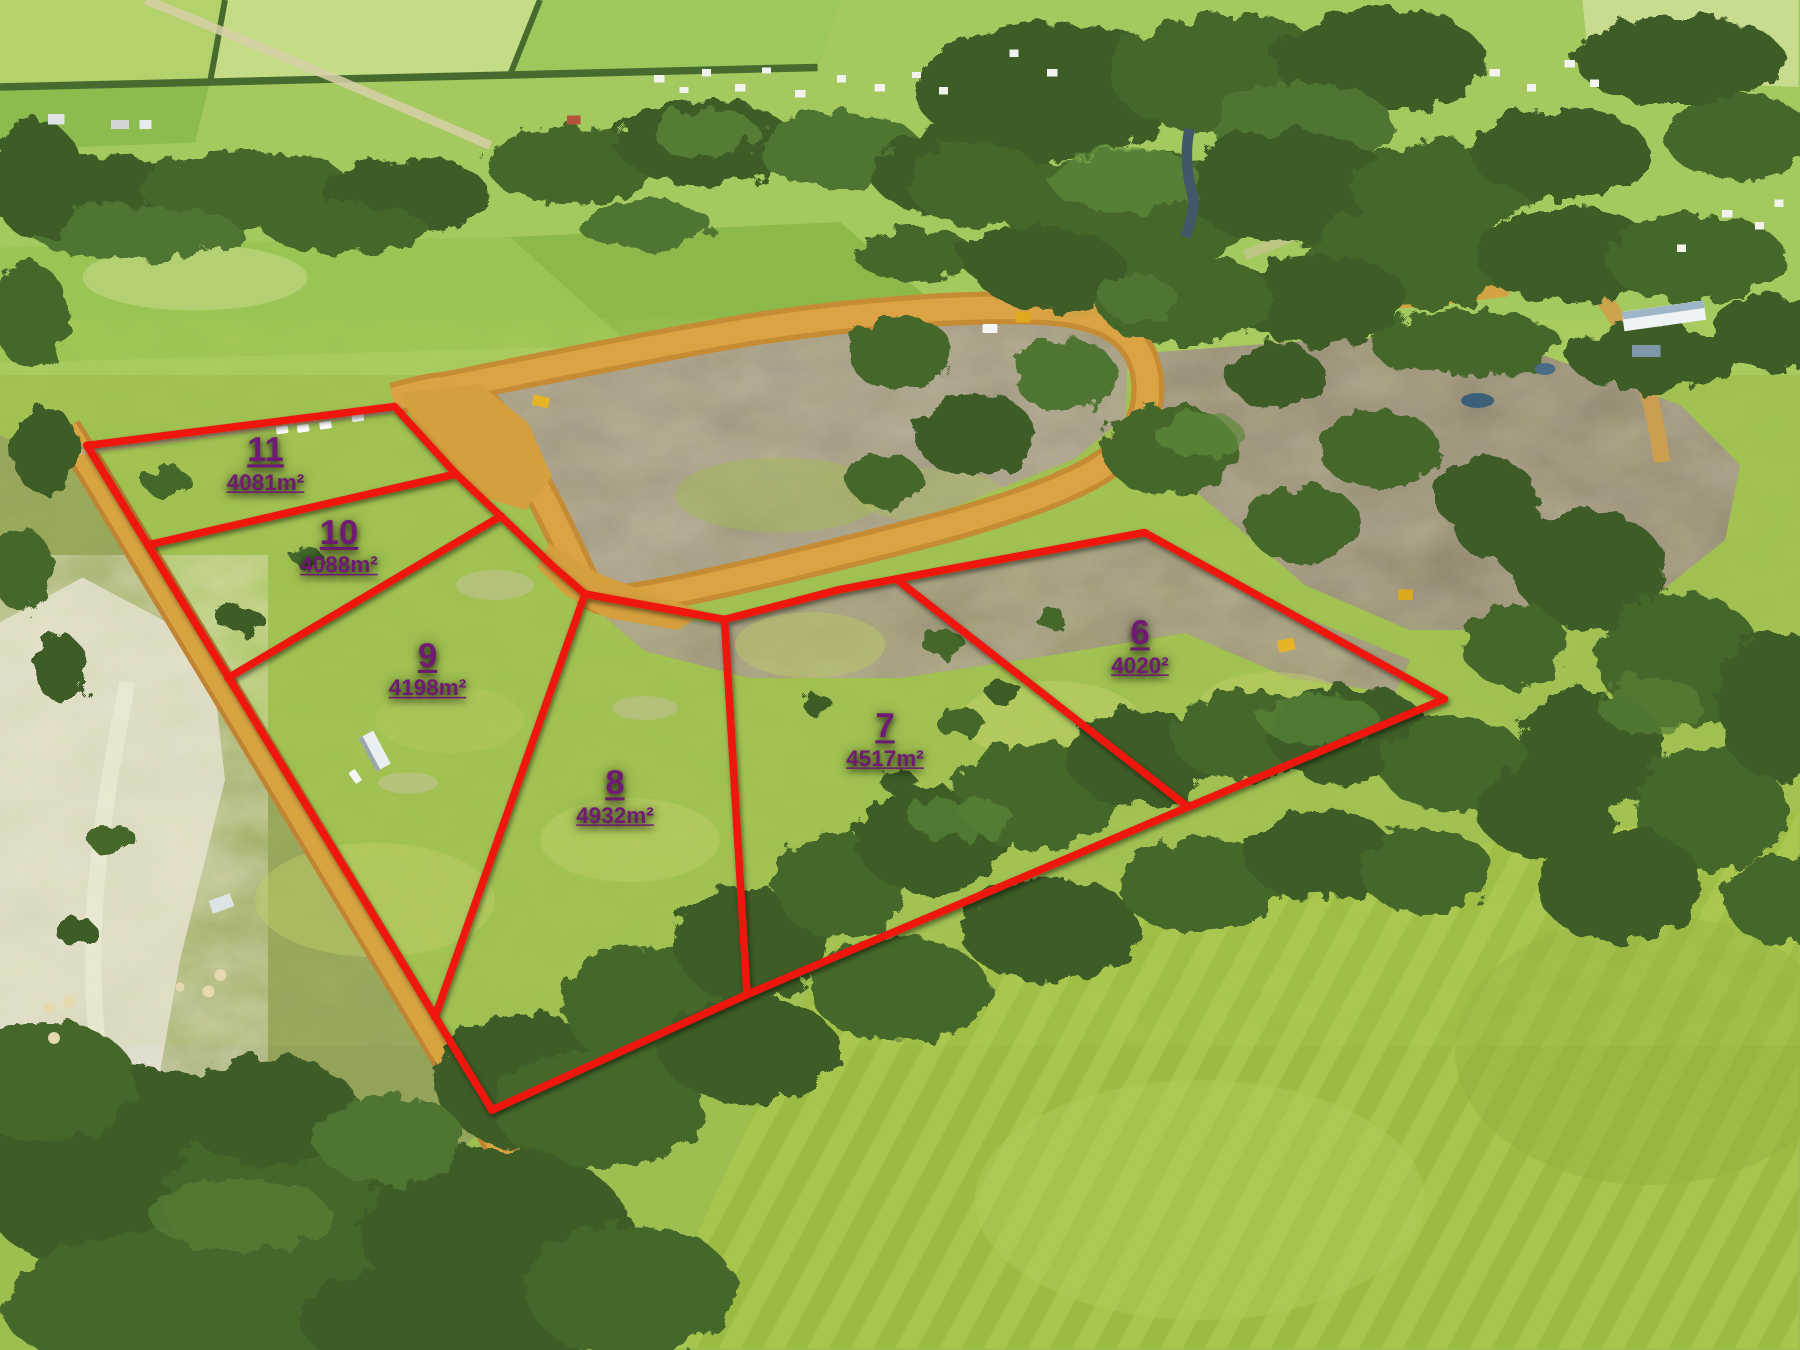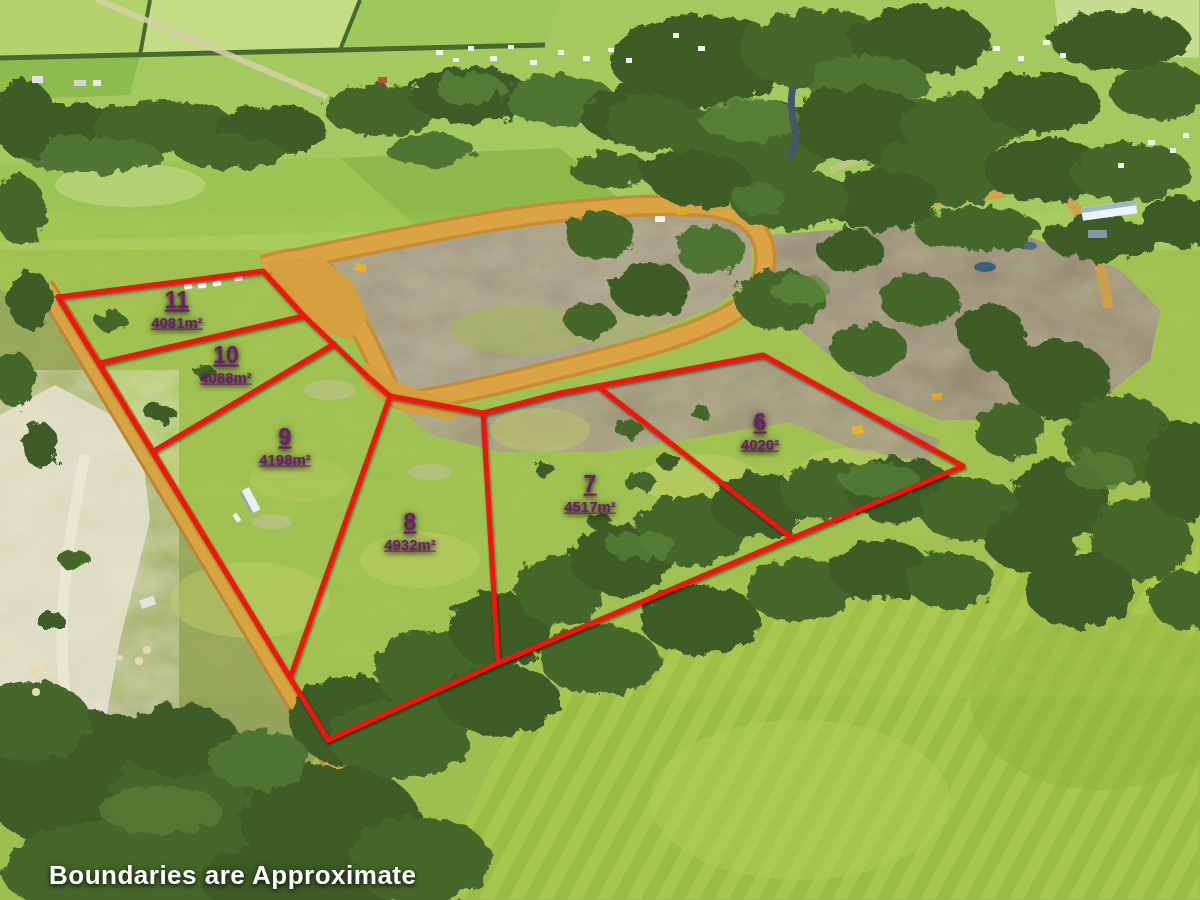--- a/index.html
+++ b/index.html
@@ -339,14 +339,13 @@
 </div>
 <div class="lot-label" style="left:590px;top:493px;">
   <div class="lot-number">7</div>
   <div class="lot-area">4517m²</div>
 </div>
 <div class="lot-label" style="left:760px;top:431px;">
   <div class="lot-number">6</div>
   <div class="lot-area">4020²</div>
 </div>
 
-<div class="disclaimer">Boundaries are Approximate</div>
 </div>
 
 </body></html>

